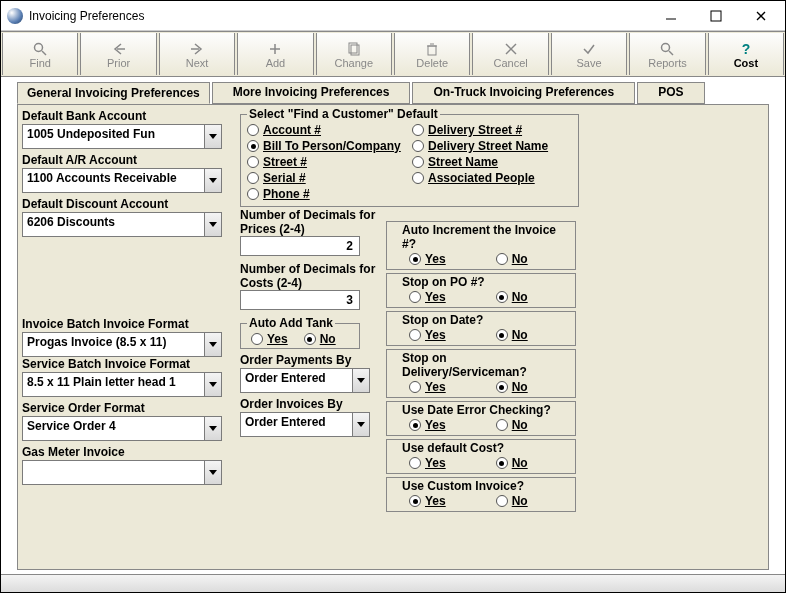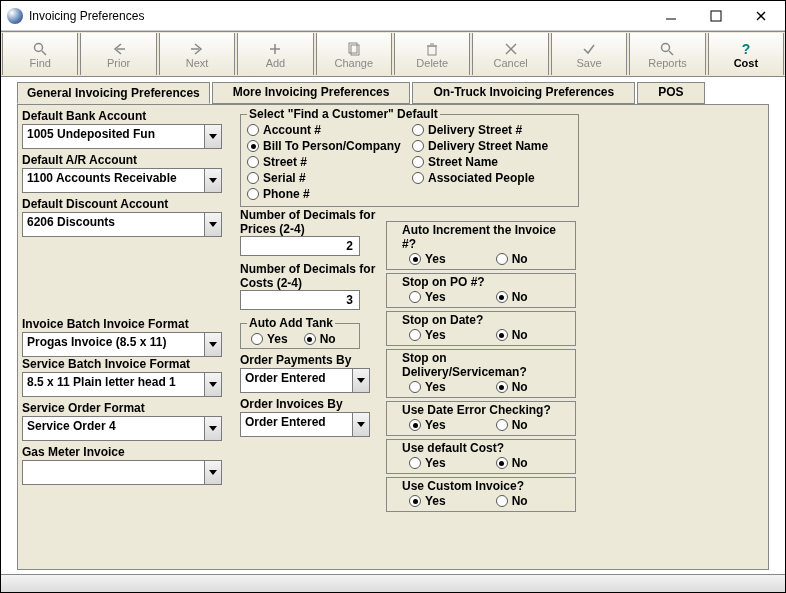--- a/index.html
+++ b/index.html
@@ -114,21 +114,21 @@
     border: 1px solid #888;
     padding: 2px 6px 5px 6px;
     margin:0;
   }
   fieldset.fs legend {
     font-weight:bold; font-size:12px;
     padding: 0 2px;
   }
   .radio-row { display:flex; align-items:center; gap:16px; padding:1px 4px;}
   .radio-row.tight { padding: 0 4px;}
-  .rlbl { display:flex;align-items:center; gap:4px; font-weight:bold; font-size:12px;}
+  .rlbl { display:flex;align-items:center; gap:4px; font-weight:bold; font-size:12px;text-decoration:underline;}
   .radio {
     width:12px;height:12px;border:1px solid #555;border-radius:50%;background:#fff;display:inline-flex;align-items:center;justify-content:center;
   }
   .radio.sel::after { content:"";width:5px;height:5px;border-radius:50%;background:#000;}
   .yn-group {
     border:1px solid #888;
     margin-bottom:3px;
     background:#ece9d8;
     width: 190px;
     padding-left: 10px;

